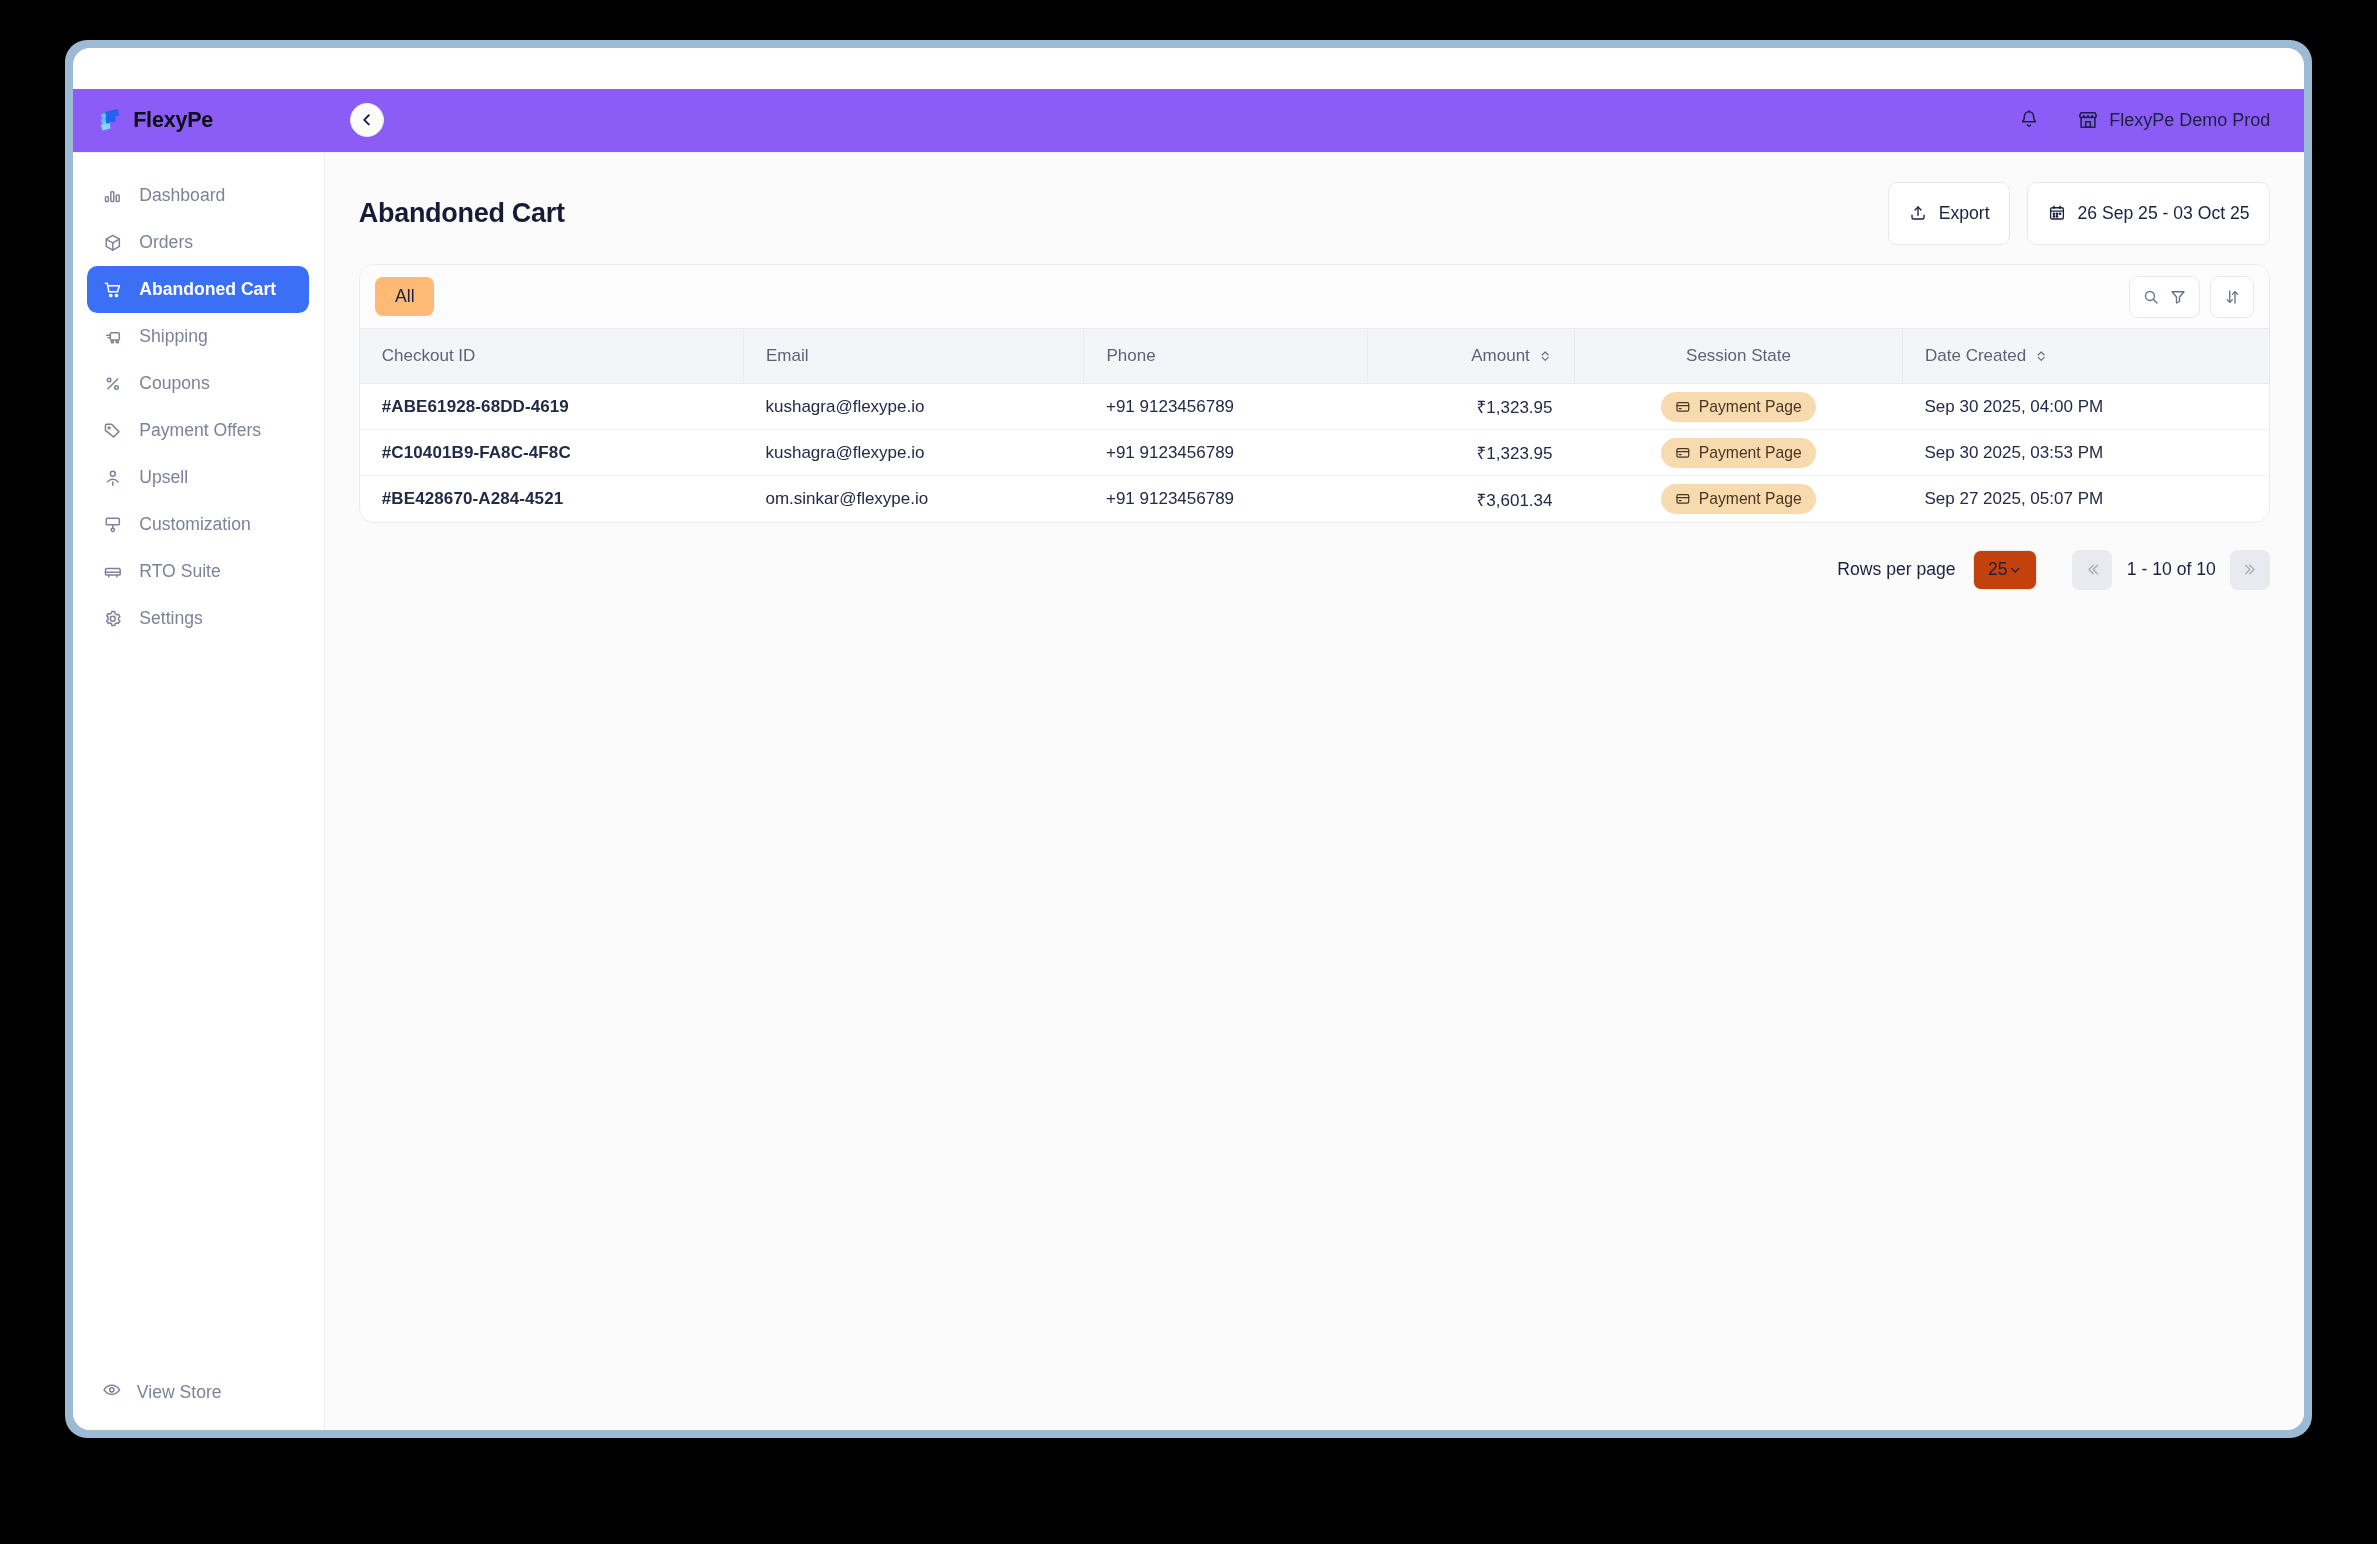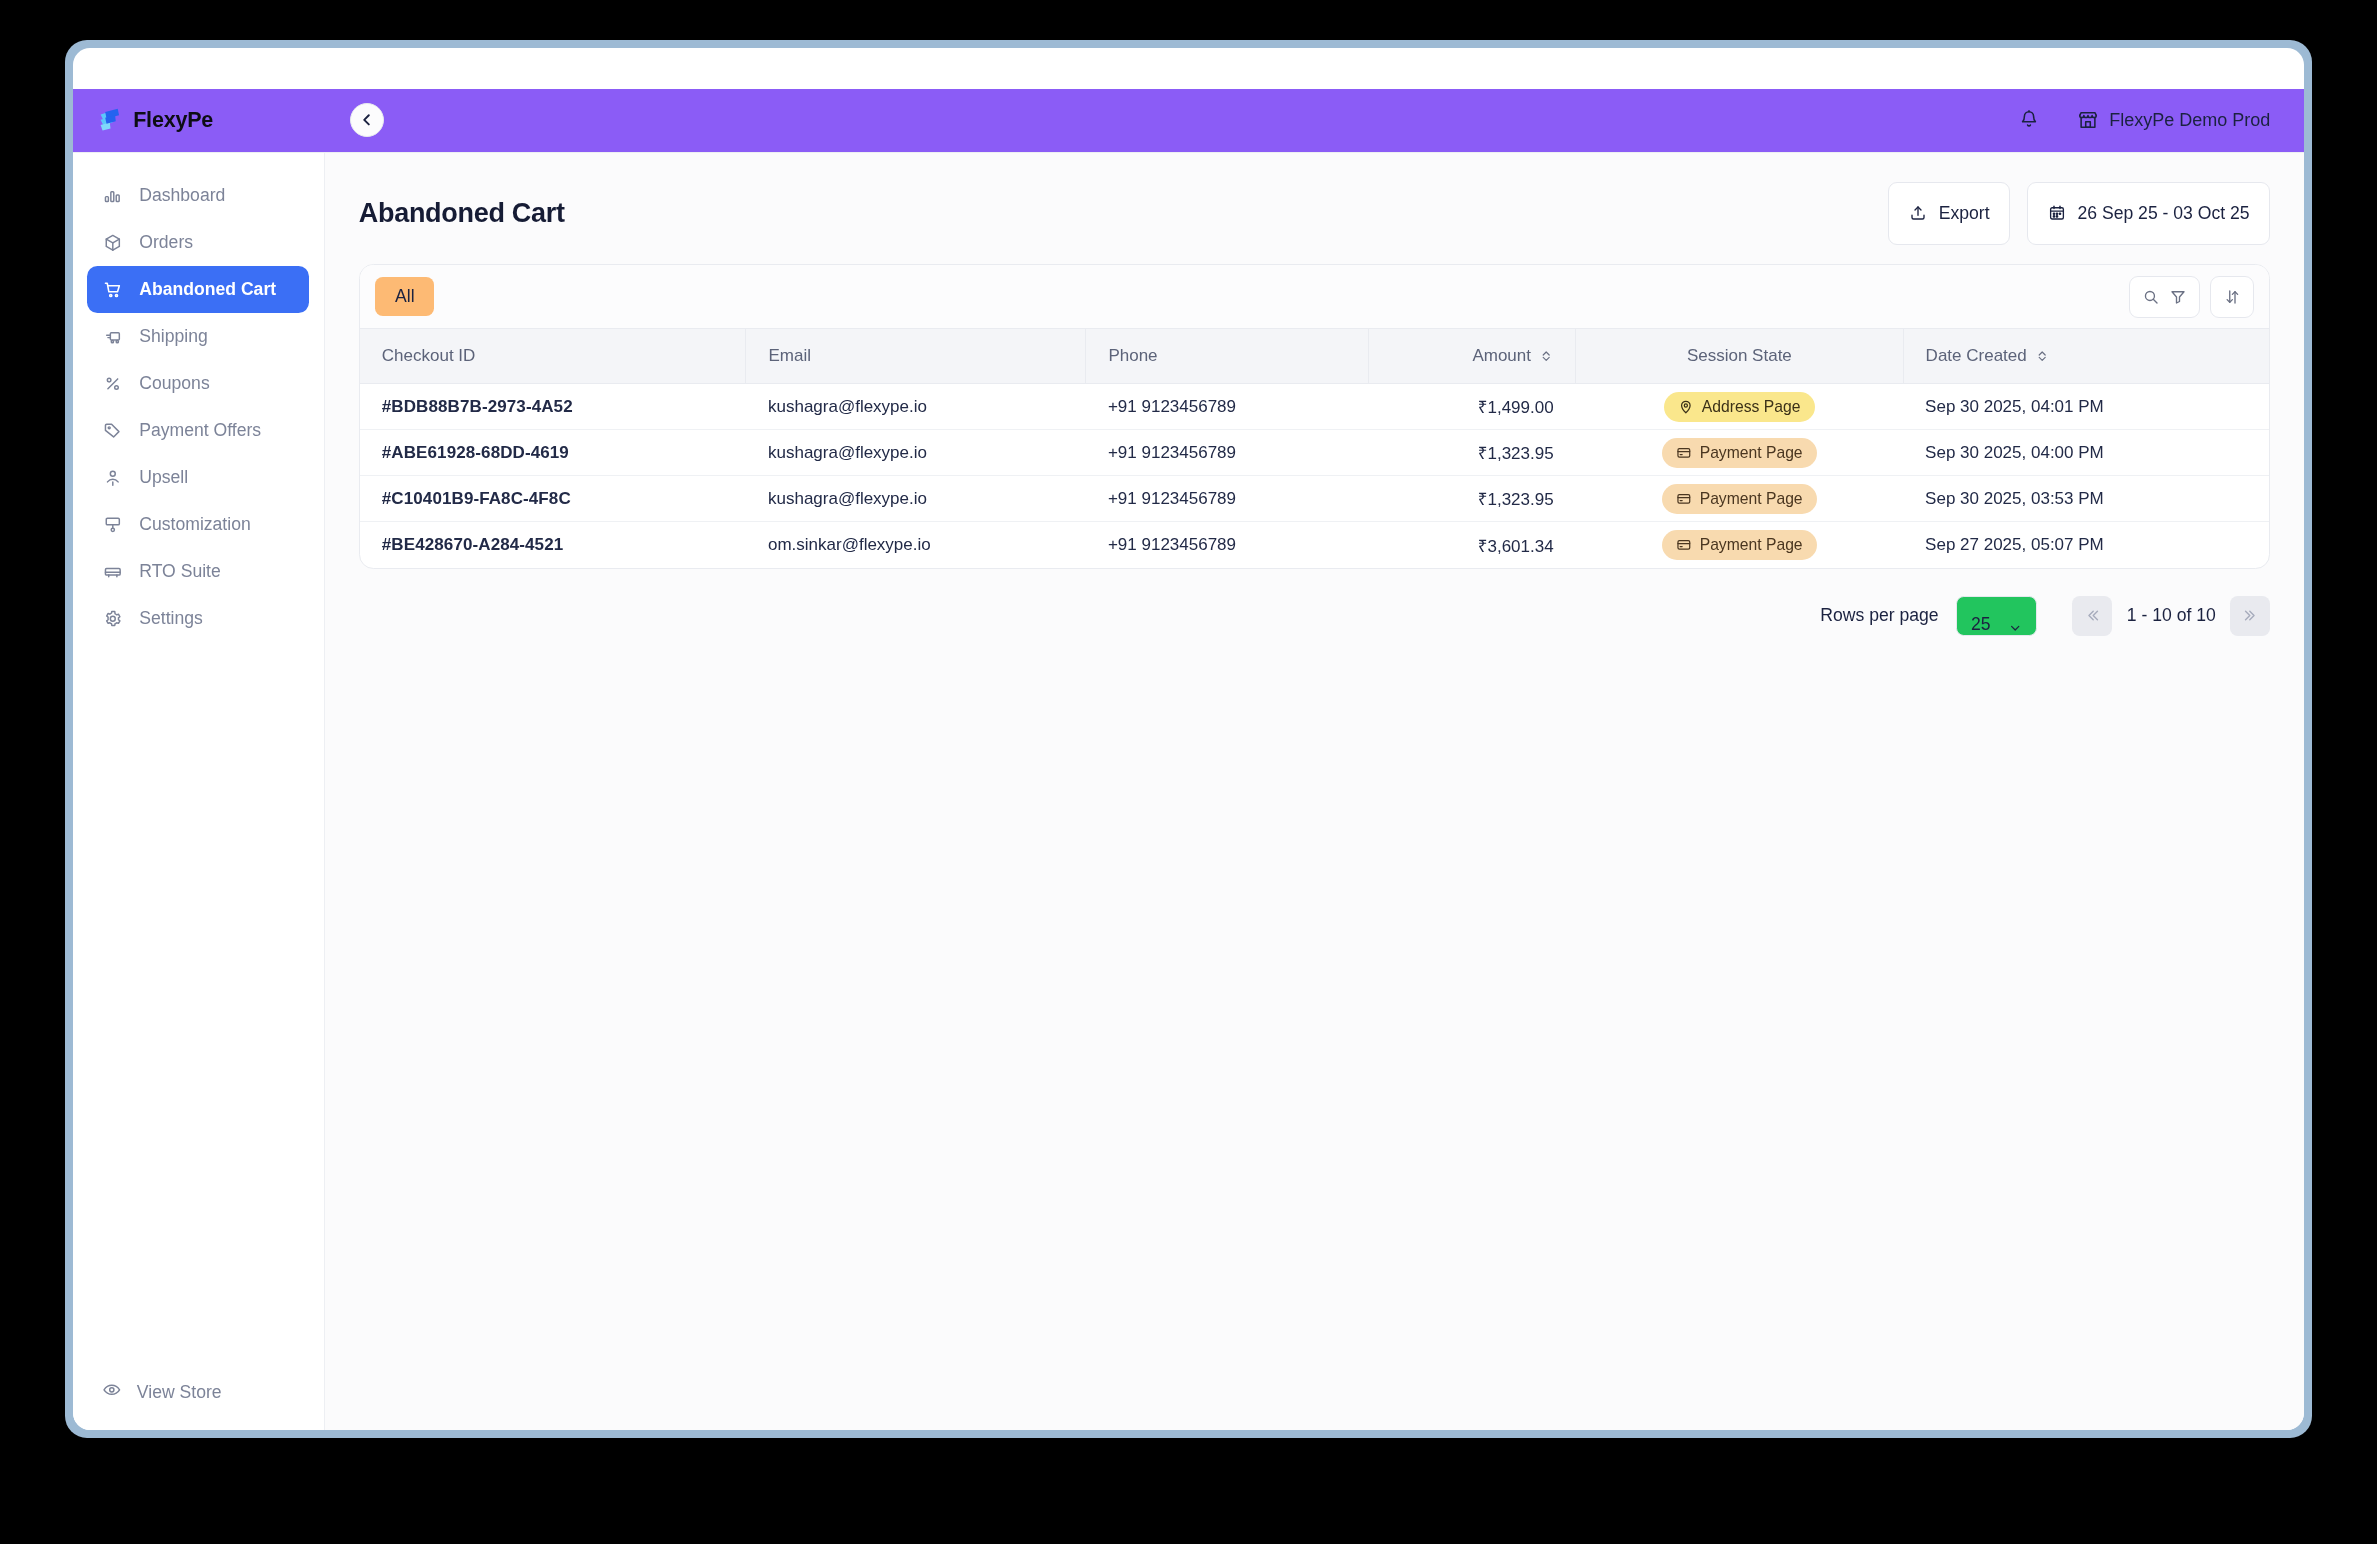--- a/index.html
+++ b/index.html
@@ -243,26 +243,25 @@
   #pagination {
     display: flex;
     align-items: center;
     justify-content: flex-end;
     gap: 17px;
     padding: 27px 34px 0 34px;
   }
   #rows-label { font-size: 17.6px; color: #1B2240; }
   #rows-select {
     border: 0.7px solid #E6E8EE;
-    background: #22c55e;
+    background: #c2410c;
     border-radius: 7.8px;
     height: 40px;
     display: flex;
-    align-items: flex-end;
-    gap: 17px;
+    align-items: center;
     padding: 0 14.4px;
     font-size: 17.6px;
     color: #1B2240;
     cursor: pointer;
   }
   #page-nav { display: flex; align-items: center; gap: 14.4px; margin-left: 18px; }
   .pg-btn {
     width: 40px; height: 40px;
     background: #E9EAEF;
     border-radius: 7.8px;
@@ -578,38 +577,20 @@
                       <polyline points="7 10 12 5 17 10"></polyline>
                           <polyline points="7 14 12 19 17 14"></polyline>
                     </svg>
                   </span>
                 </span>
               </th>
             </tr>
           </thead>
           <tbody>
 
-            <tr>
-              <td class="c-id">#BDB88B7B-2973-4A52</td>
-              <td>kushagra@flexype.io</td>
-              <td>+91 9123456789</td>
-              <td class="c-amount">₹1,499.00</td>
-              <td class="c-state">
-                <span class="badge badge-address">
-                  <span>
-                    <svg class="ic" width="15.7" height="15.7" viewBox="0 0 24 24" fill="none" stroke="#3B3118" stroke-width="1.9" stroke-linecap="round" stroke-linejoin="round">
-                      <path d="M12 21s6.5-6 6.5-11a6.5 6.5 0 0 0-13 0C5.5 15 12 21 12 21z"></path>
-                      <circle cx="12" cy="10" r="2.4"></circle>
-                    </svg>
-                  </span>
-                  <span>Address Page</span>
-                </span>
-              </td>
-              <td>Sep 30 2025, 04:01 PM</td>
-            </tr>
 
             <tr>
               <td class="c-id">#ABE61928-68DD-4619</td>
               <td>kushagra@flexype.io</td>
               <td>+91 9123456789</td>
               <td class="c-amount">₹1,323.95</td>
               <td class="c-state">
                 <span class="badge badge-payment">
                   <span>
                     <svg class="ic" width="15.7" height="15.7" viewBox="0 0 24 24" fill="none" stroke="#4A3620" stroke-width="1.9" stroke-linecap="round" stroke-linejoin="round">

